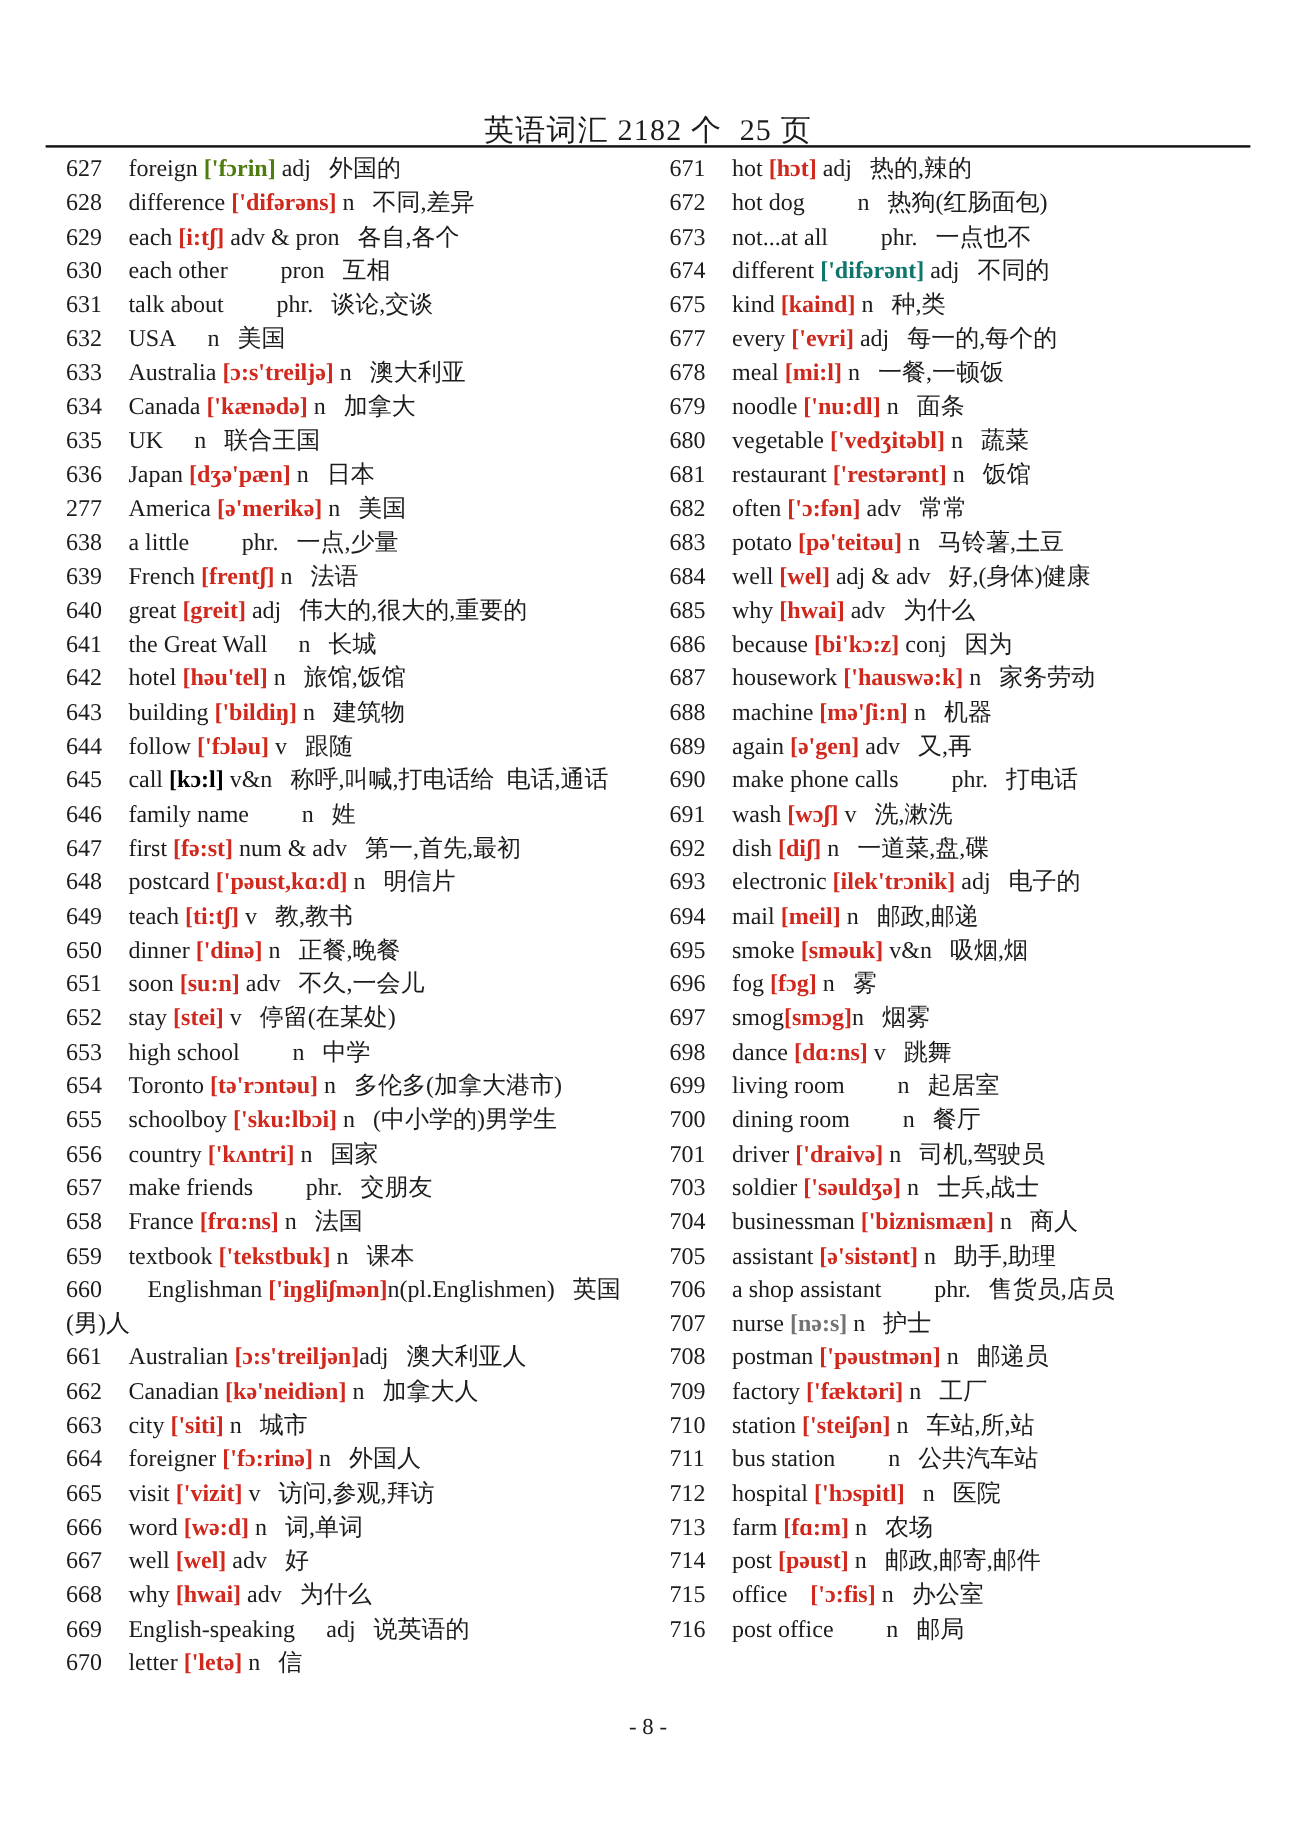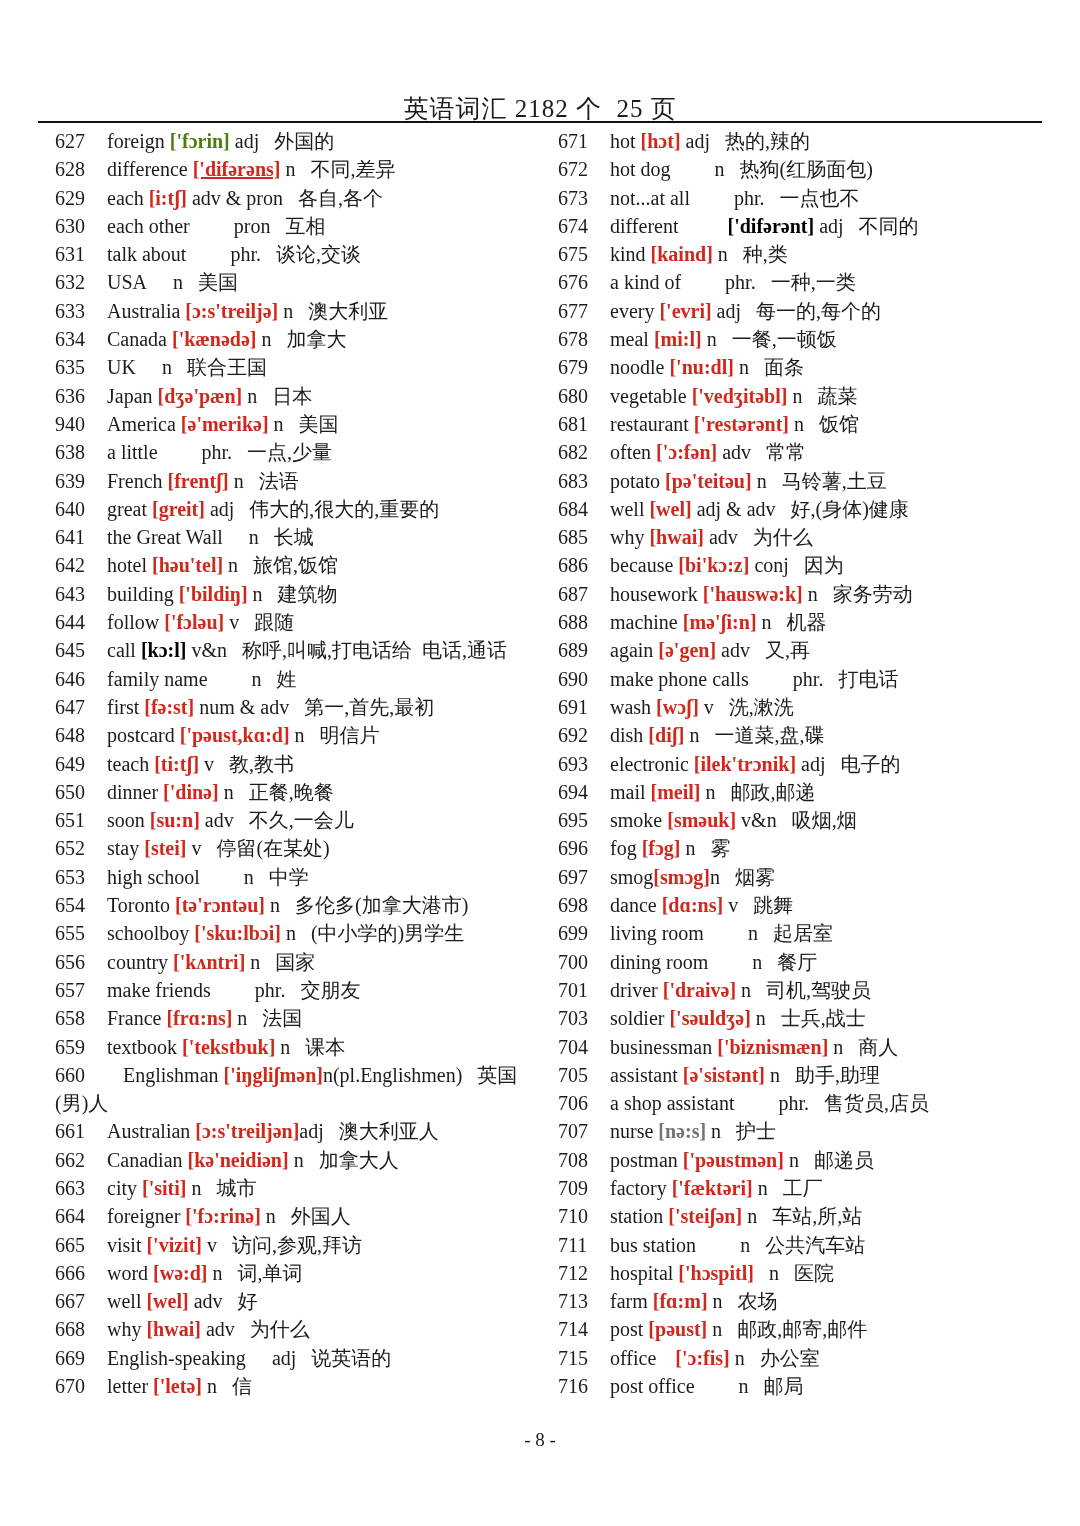--- a/index.html
+++ b/index.html
@@ -54,30 +54,30 @@
   }
 </style>
 </head>
 <body>
 
 <div class="page">
   <div class="header-title">英语词汇 2182 个  25 页</div>
   <div class="header-rule"></div>
   <div class="col col-left" id="col-left">
       <div class="entry"><span class="num">627</span><span class="body"><span class="entry-word">foreign </span><span class="entry-phonetic" style="color: #4d7c0f;">['fɔrin]</span><span class="entry-pos"> adj</span><span class="gap" style="width: 15px;"></span><span class="entry-cn">外国的</span></span></div>
-      <div class="entry"><span class="num">628</span><span class="body"><span class="entry-word">difference </span><span class="entry-phonetic" style="color: rgb(208, 40, 28); text-decoration: underline;">['difərəns]</span><span class="entry-pos"> n</span><span class="gap" style="width: 15px;"></span><span class="entry-cn">不同,差异</span></span></div>
+      <div class="entry"><span class="num">628</span><span class="body"><span class="entry-word">difference </span><span class="entry-phonetic" style="color: rgb(208, 40, 28);">['difərəns]</span><span class="entry-pos"> n</span><span class="gap" style="width: 15px;"></span><span class="entry-cn">不同,差异</span></span></div>
       <div class="entry"><span class="num">629</span><span class="body"><span class="entry-word">each </span><span class="entry-phonetic" style="color: rgb(208, 40, 28);">[i:tʃ]</span><span class="entry-pos"> adv &amp; pron</span><span class="gap" style="width: 15px;"></span><span class="entry-cn">各自,各个</span></span></div>
       <div class="entry"><span class="num">630</span><span class="body"><span class="entry-word">each other</span><span class="gap" style="width: 44px;"></span><span class="entry-pos">pron</span><span class="gap" style="width: 15px;"></span><span class="entry-cn">互相</span></span></div>
       <div class="entry"><span class="num">631</span><span class="body"><span class="entry-word">talk about</span><span class="gap" style="width: 44px;"></span><span class="entry-pos">phr.</span><span class="gap" style="width: 15px;"></span><span class="entry-cn">谈论,交谈</span></span></div>
       <div class="entry"><span class="num">632</span><span class="body"><span class="entry-word">USA</span><span class="gap" style="width: 26px;"></span><span class="entry-pos">n</span><span class="gap" style="width: 15px;"></span><span class="entry-cn">美国</span></span></div>
       <div class="entry"><span class="num">633</span><span class="body"><span class="entry-word">Australia </span><span class="entry-phonetic" style="color: rgb(208, 40, 28);">[ɔ:s'treiljə]</span><span class="entry-pos"> n</span><span class="gap" style="width: 15px;"></span><span class="entry-cn">澳大利亚</span></span></div>
       <div class="entry"><span class="num">634</span><span class="body"><span class="entry-word">Canada </span><span class="entry-phonetic" style="color: rgb(208, 40, 28);">['kænədə]</span><span class="entry-pos"> n</span><span class="gap" style="width: 15px;"></span><span class="entry-cn">加拿大</span></span></div>
       <div class="entry"><span class="num">635</span><span class="body"><span class="entry-word">UK</span><span class="gap" style="width: 26px;"></span><span class="entry-pos">n</span><span class="gap" style="width: 15px;"></span><span class="entry-cn">联合王国</span></span></div>
       <div class="entry"><span class="num">636</span><span class="body"><span class="entry-word">Japan </span><span class="entry-phonetic" style="color: rgb(208, 40, 28);">[dʒə'pæn]</span><span class="entry-pos"> n</span><span class="gap" style="width: 15px;"></span><span class="entry-cn">日本</span></span></div>
-      <div class="entry"><span class="num">940</span><span class="body"><span class="entry-word">America </span><span class="entry-phonetic" style="color: rgb(208, 40, 28);">[ə'merikə]</span><span class="entry-pos"> n</span><span class="gap" style="width: 15px;"></span><span class="entry-cn">美国</span></span></div>
+      <div class="entry"><span class="num">277</span><span class="body"><span class="entry-word">America </span><span class="entry-phonetic" style="color: rgb(208, 40, 28);">[ə'merikə]</span><span class="entry-pos"> n</span><span class="gap" style="width: 15px;"></span><span class="entry-cn">美国</span></span></div>
       <div class="entry"><span class="num">638</span><span class="body"><span class="entry-word">a little</span><span class="gap" style="width: 44px;"></span><span class="entry-pos">phr.</span><span class="gap" style="width: 15px;"></span><span class="entry-cn">一点,少量</span></span></div>
       <div class="entry"><span class="num">639</span><span class="body"><span class="entry-word">French </span><span class="entry-phonetic" style="color: rgb(208, 40, 28);">[frentʃ]</span><span class="entry-pos"> n</span><span class="gap" style="width: 15px;"></span><span class="entry-cn">法语</span></span></div>
       <div class="entry"><span class="num">640</span><span class="body"><span class="entry-word">great </span><span class="entry-phonetic" style="color: rgb(208, 40, 28);">[greit]</span><span class="entry-pos"> adj</span><span class="gap" style="width: 15px;"></span><span class="entry-cn">伟大的,很大的,重要的</span></span></div>
       <div class="entry"><span class="num">641</span><span class="body"><span class="entry-word">the Great Wall</span><span class="gap" style="width: 26px;"></span><span class="entry-pos">n</span><span class="gap" style="width: 15px;"></span><span class="entry-cn">长城</span></span></div>
       <div class="entry"><span class="num">642</span><span class="body"><span class="entry-word">hotel </span><span class="entry-phonetic" style="color: rgb(208, 40, 28);">[həu'tel]</span><span class="entry-pos"> n</span><span class="gap" style="width: 15px;"></span><span class="entry-cn">旅馆,饭馆</span></span></div>
       <div class="entry"><span class="num">643</span><span class="body"><span class="entry-word">building </span><span class="entry-phonetic" style="color: rgb(208, 40, 28);">['bildiŋ]</span><span class="entry-pos"> n</span><span class="gap" style="width: 15px;"></span><span class="entry-cn">建筑物</span></span></div>
       <div class="entry"><span class="num">644</span><span class="body"><span class="entry-word">follow </span><span class="entry-phonetic" style="color: rgb(208, 40, 28);">['fɔləu]</span><span class="entry-pos"> v</span><span class="gap" style="width: 15px;"></span><span class="entry-cn">跟随</span></span></div>
       <div class="entry"><span class="num">645</span><span class="body"><span class="entry-word">call </span><span class="entry-phonetic" style="color: #000000;">[kɔ:l]</span><span class="entry-pos"> v&amp;n</span><span class="gap" style="width: 15px;"></span><span class="entry-cn">称呼,叫喊,打电话给  电话,通话</span></span></div>
       <div class="entry"><span class="num">646</span><span class="body"><span class="entry-word">family name</span><span class="gap" style="width: 44px;"></span><span class="entry-pos">n</span><span class="gap" style="width: 15px;"></span><span class="entry-cn">姓</span></span></div>
       <div class="entry"><span class="num">647</span><span class="body"><span class="entry-word">first </span><span class="entry-phonetic" style="color: rgb(208, 40, 28);">[fə:st]</span><span class="entry-pos"> num &amp; adv</span><span class="gap" style="width: 15px;"></span><span class="entry-cn">第一,首先,最初</span></span></div>
@@ -102,23 +102,22 @@
       <div class="entry"><span class="num">666</span><span class="body"><span class="entry-word">word </span><span class="entry-phonetic" style="color: rgb(208, 40, 28);">[wə:d]</span><span class="entry-pos"> n</span><span class="gap" style="width: 15px;"></span><span class="entry-cn">词,单词</span></span></div>
       <div class="entry"><span class="num">667</span><span class="body"><span class="entry-word">well </span><span class="entry-phonetic" style="color: rgb(208, 40, 28);">[wel]</span><span class="entry-pos"> adv</span><span class="gap" style="width: 15px;"></span><span class="entry-cn">好</span></span></div>
       <div class="entry"><span class="num">668</span><span class="body"><span class="entry-word">why </span><span class="entry-phonetic" style="color: rgb(208, 40, 28);">[hwai]</span><span class="entry-pos"> adv</span><span class="gap" style="width: 15px;"></span><span class="entry-cn">为什么</span></span></div>
       <div class="entry"><span class="num">669</span><span class="body"><span class="entry-word">English-speaking</span><span class="gap" style="width: 26px;"></span><span class="entry-pos">adj</span><span class="gap" style="width: 15px;"></span><span class="entry-cn">说英语的</span></span></div>
       <div class="entry"><span class="num">670</span><span class="body"><span class="entry-word">letter </span><span class="entry-phonetic" style="color: rgb(208, 40, 28);">['letə]</span><span class="entry-pos"> n</span><span class="gap" style="width: 15px;"></span><span class="entry-cn">信</span></span></div>
     </div>
   <div class="col col-right" id="col-right">
       <div class="entry"><span class="num">671</span><span class="body"><span class="entry-word">hot </span><span class="entry-phonetic" style="color: rgb(208, 40, 28);">[hɔt]</span><span class="entry-pos"> adj</span><span class="gap" style="width: 15px;"></span><span class="entry-cn">热的,辣的</span></span></div>
       <div class="entry"><span class="num">672</span><span class="body"><span class="entry-word">hot dog</span><span class="gap" style="width: 44px;"></span><span class="entry-pos">n</span><span class="gap" style="width: 15px;"></span><span class="entry-cn">热狗(红肠面包)</span></span></div>
       <div class="entry"><span class="num">673</span><span class="body"><span class="entry-word">not...at all</span><span class="gap" style="width: 44px;"></span><span class="entry-pos">phr.</span><span class="gap" style="width: 15px;"></span><span class="entry-cn">一点也不</span></span></div>
-      <div class="entry"><span class="num">674</span><span class="body"><span class="entry-word">different </span><span class="entry-phonetic" style="color: #000000; margin-left: 44px;">['difərənt]</span><span class="entry-pos"> adj</span><span class="gap" style="width: 15px;"></span><span class="entry-cn">不同的</span></span></div>
+      <div class="entry"><span class="num">674</span><span class="body"><span class="entry-word">different </span><span class="entry-phonetic" style="color: #0f766e;">['difərənt]</span><span class="entry-pos"> adj</span><span class="gap" style="width: 15px;"></span><span class="entry-cn">不同的</span></span></div>
       <div class="entry"><span class="num">675</span><span class="body"><span class="entry-word">kind </span><span class="entry-phonetic" style="color: rgb(208, 40, 28);">[kaind]</span><span class="entry-pos"> n</span><span class="gap" style="width: 15px;"></span><span class="entry-cn">种,类</span></span></div>
-      <div class="entry"><span class="num">676</span><span class="body"><span class="entry-word">a kind of</span><span class="gap" style="width: 44px;"></span><span class="entry-pos">phr.</span><span class="gap" style="width: 15px;"></span><span class="entry-cn">一种,一类</span></span></div>
       <div class="entry"><span class="num">677</span><span class="body"><span class="entry-word">every </span><span class="entry-phonetic" style="color: rgb(208, 40, 28);">['evri]</span><span class="entry-pos"> adj</span><span class="gap" style="width: 15px;"></span><span class="entry-cn">每一的,每个的</span></span></div>
       <div class="entry"><span class="num">678</span><span class="body"><span class="entry-word">meal </span><span class="entry-phonetic" style="color: rgb(208, 40, 28);">[mi:l]</span><span class="entry-pos"> n</span><span class="gap" style="width: 15px;"></span><span class="entry-cn">一餐,一顿饭</span></span></div>
       <div class="entry"><span class="num">679</span><span class="body"><span class="entry-word">noodle </span><span class="entry-phonetic" style="color: rgb(208, 40, 28);">['nu:dl]</span><span class="entry-pos"> n</span><span class="gap" style="width: 15px;"></span><span class="entry-cn">面条</span></span></div>
       <div class="entry"><span class="num">680</span><span class="body"><span class="entry-word">vegetable </span><span class="entry-phonetic" style="color: rgb(208, 40, 28);">['vedʒitəbl]</span><span class="entry-pos"> n</span><span class="gap" style="width: 15px;"></span><span class="entry-cn">蔬菜</span></span></div>
       <div class="entry"><span class="num">681</span><span class="body"><span class="entry-word">restaurant </span><span class="entry-phonetic" style="color: rgb(208, 40, 28);">['restərənt]</span><span class="entry-pos"> n</span><span class="gap" style="width: 15px;"></span><span class="entry-cn">饭馆</span></span></div>
       <div class="entry"><span class="num">682</span><span class="body"><span class="entry-word">often </span><span class="entry-phonetic" style="color: rgb(208, 40, 28);">['ɔ:fən]</span><span class="entry-pos"> adv</span><span class="gap" style="width: 15px;"></span><span class="entry-cn">常常</span></span></div>
       <div class="entry"><span class="num">683</span><span class="body"><span class="entry-word">potato </span><span class="entry-phonetic" style="color: rgb(208, 40, 28);">[pə'teitəu]</span><span class="entry-pos"> n</span><span class="gap" style="width: 15px;"></span><span class="entry-cn">马铃薯,土豆</span></span></div>
       <div class="entry"><span class="num">684</span><span class="body"><span class="entry-word">well </span><span class="entry-phonetic" style="color: rgb(208, 40, 28);">[wel]</span><span class="entry-pos"> adj &amp; adv</span><span class="gap" style="width: 15px;"></span><span class="entry-cn">好,(身体)健康</span></span></div>
       <div class="entry"><span class="num">685</span><span class="body"><span class="entry-word">why </span><span class="entry-phonetic" style="color: rgb(208, 40, 28);">[hwai]</span><span class="entry-pos"> adv</span><span class="gap" style="width: 15px;"></span><span class="entry-cn">为什么</span></span></div>
       <div class="entry"><span class="num">686</span><span class="body"><span class="entry-word">because </span><span class="entry-phonetic" style="color: rgb(208, 40, 28);">[bi'kɔ:z]</span><span class="entry-pos"> conj</span><span class="gap" style="width: 15px;"></span><span class="entry-cn">因为</span></span></div>

